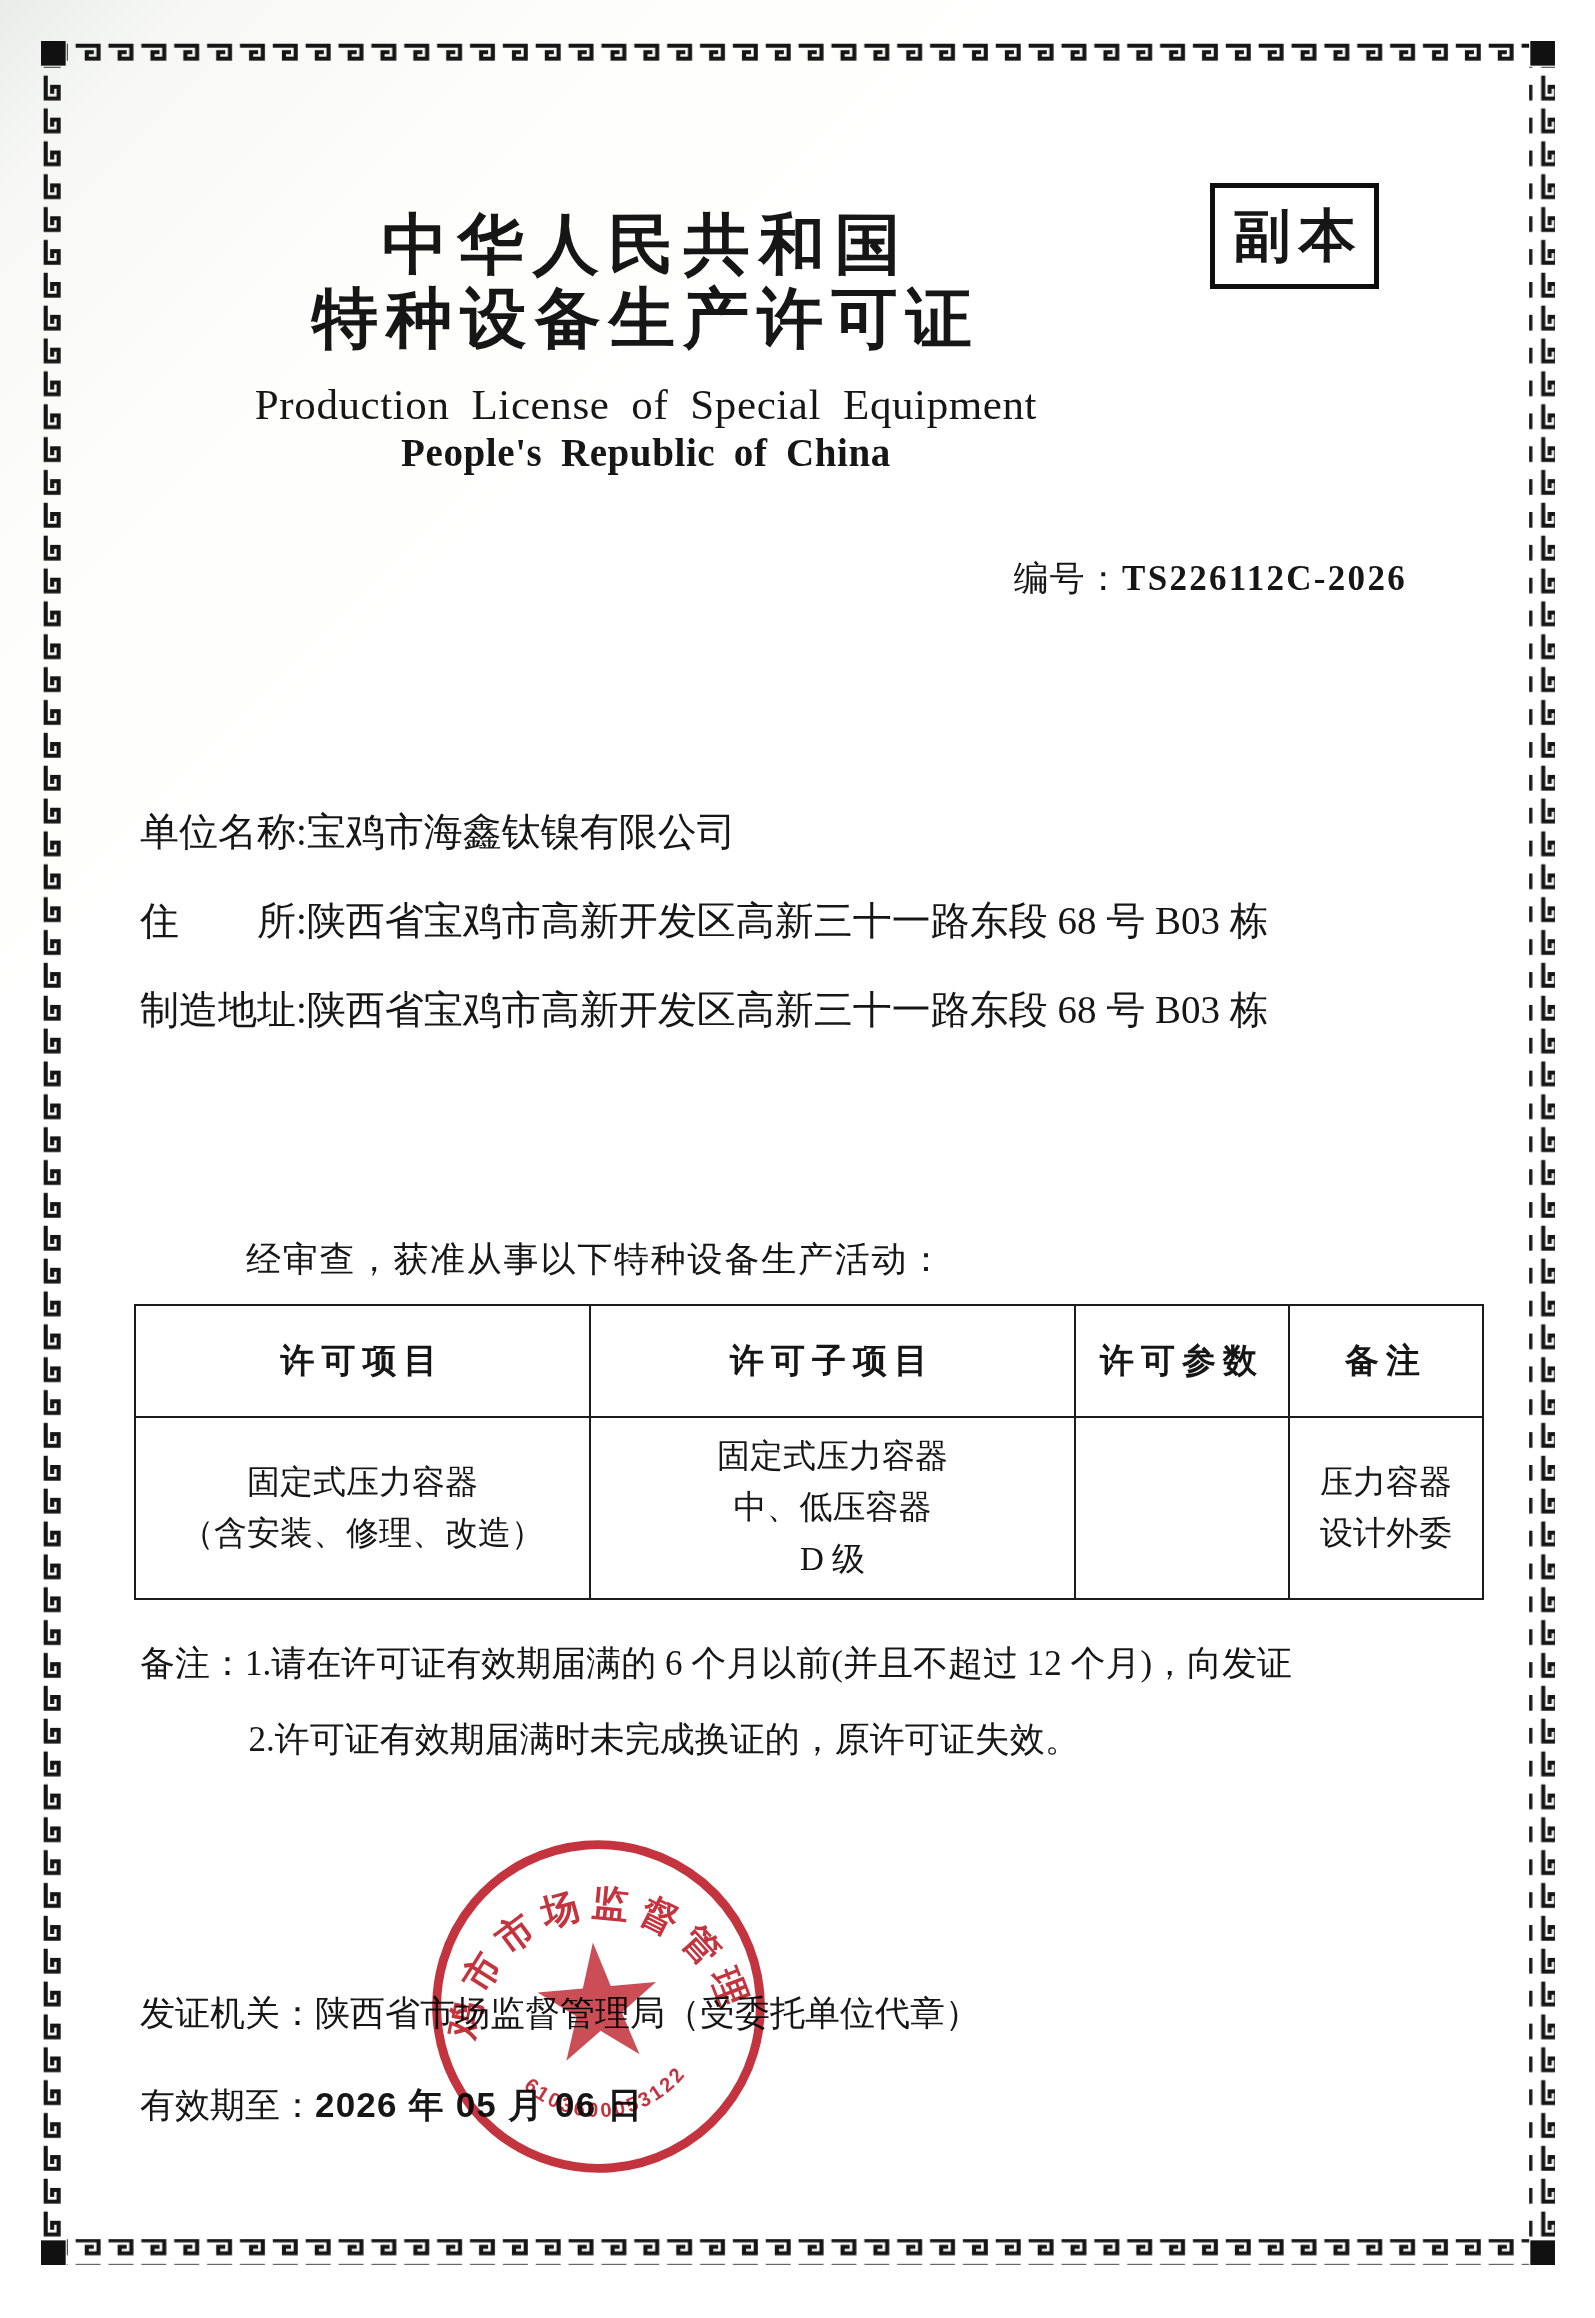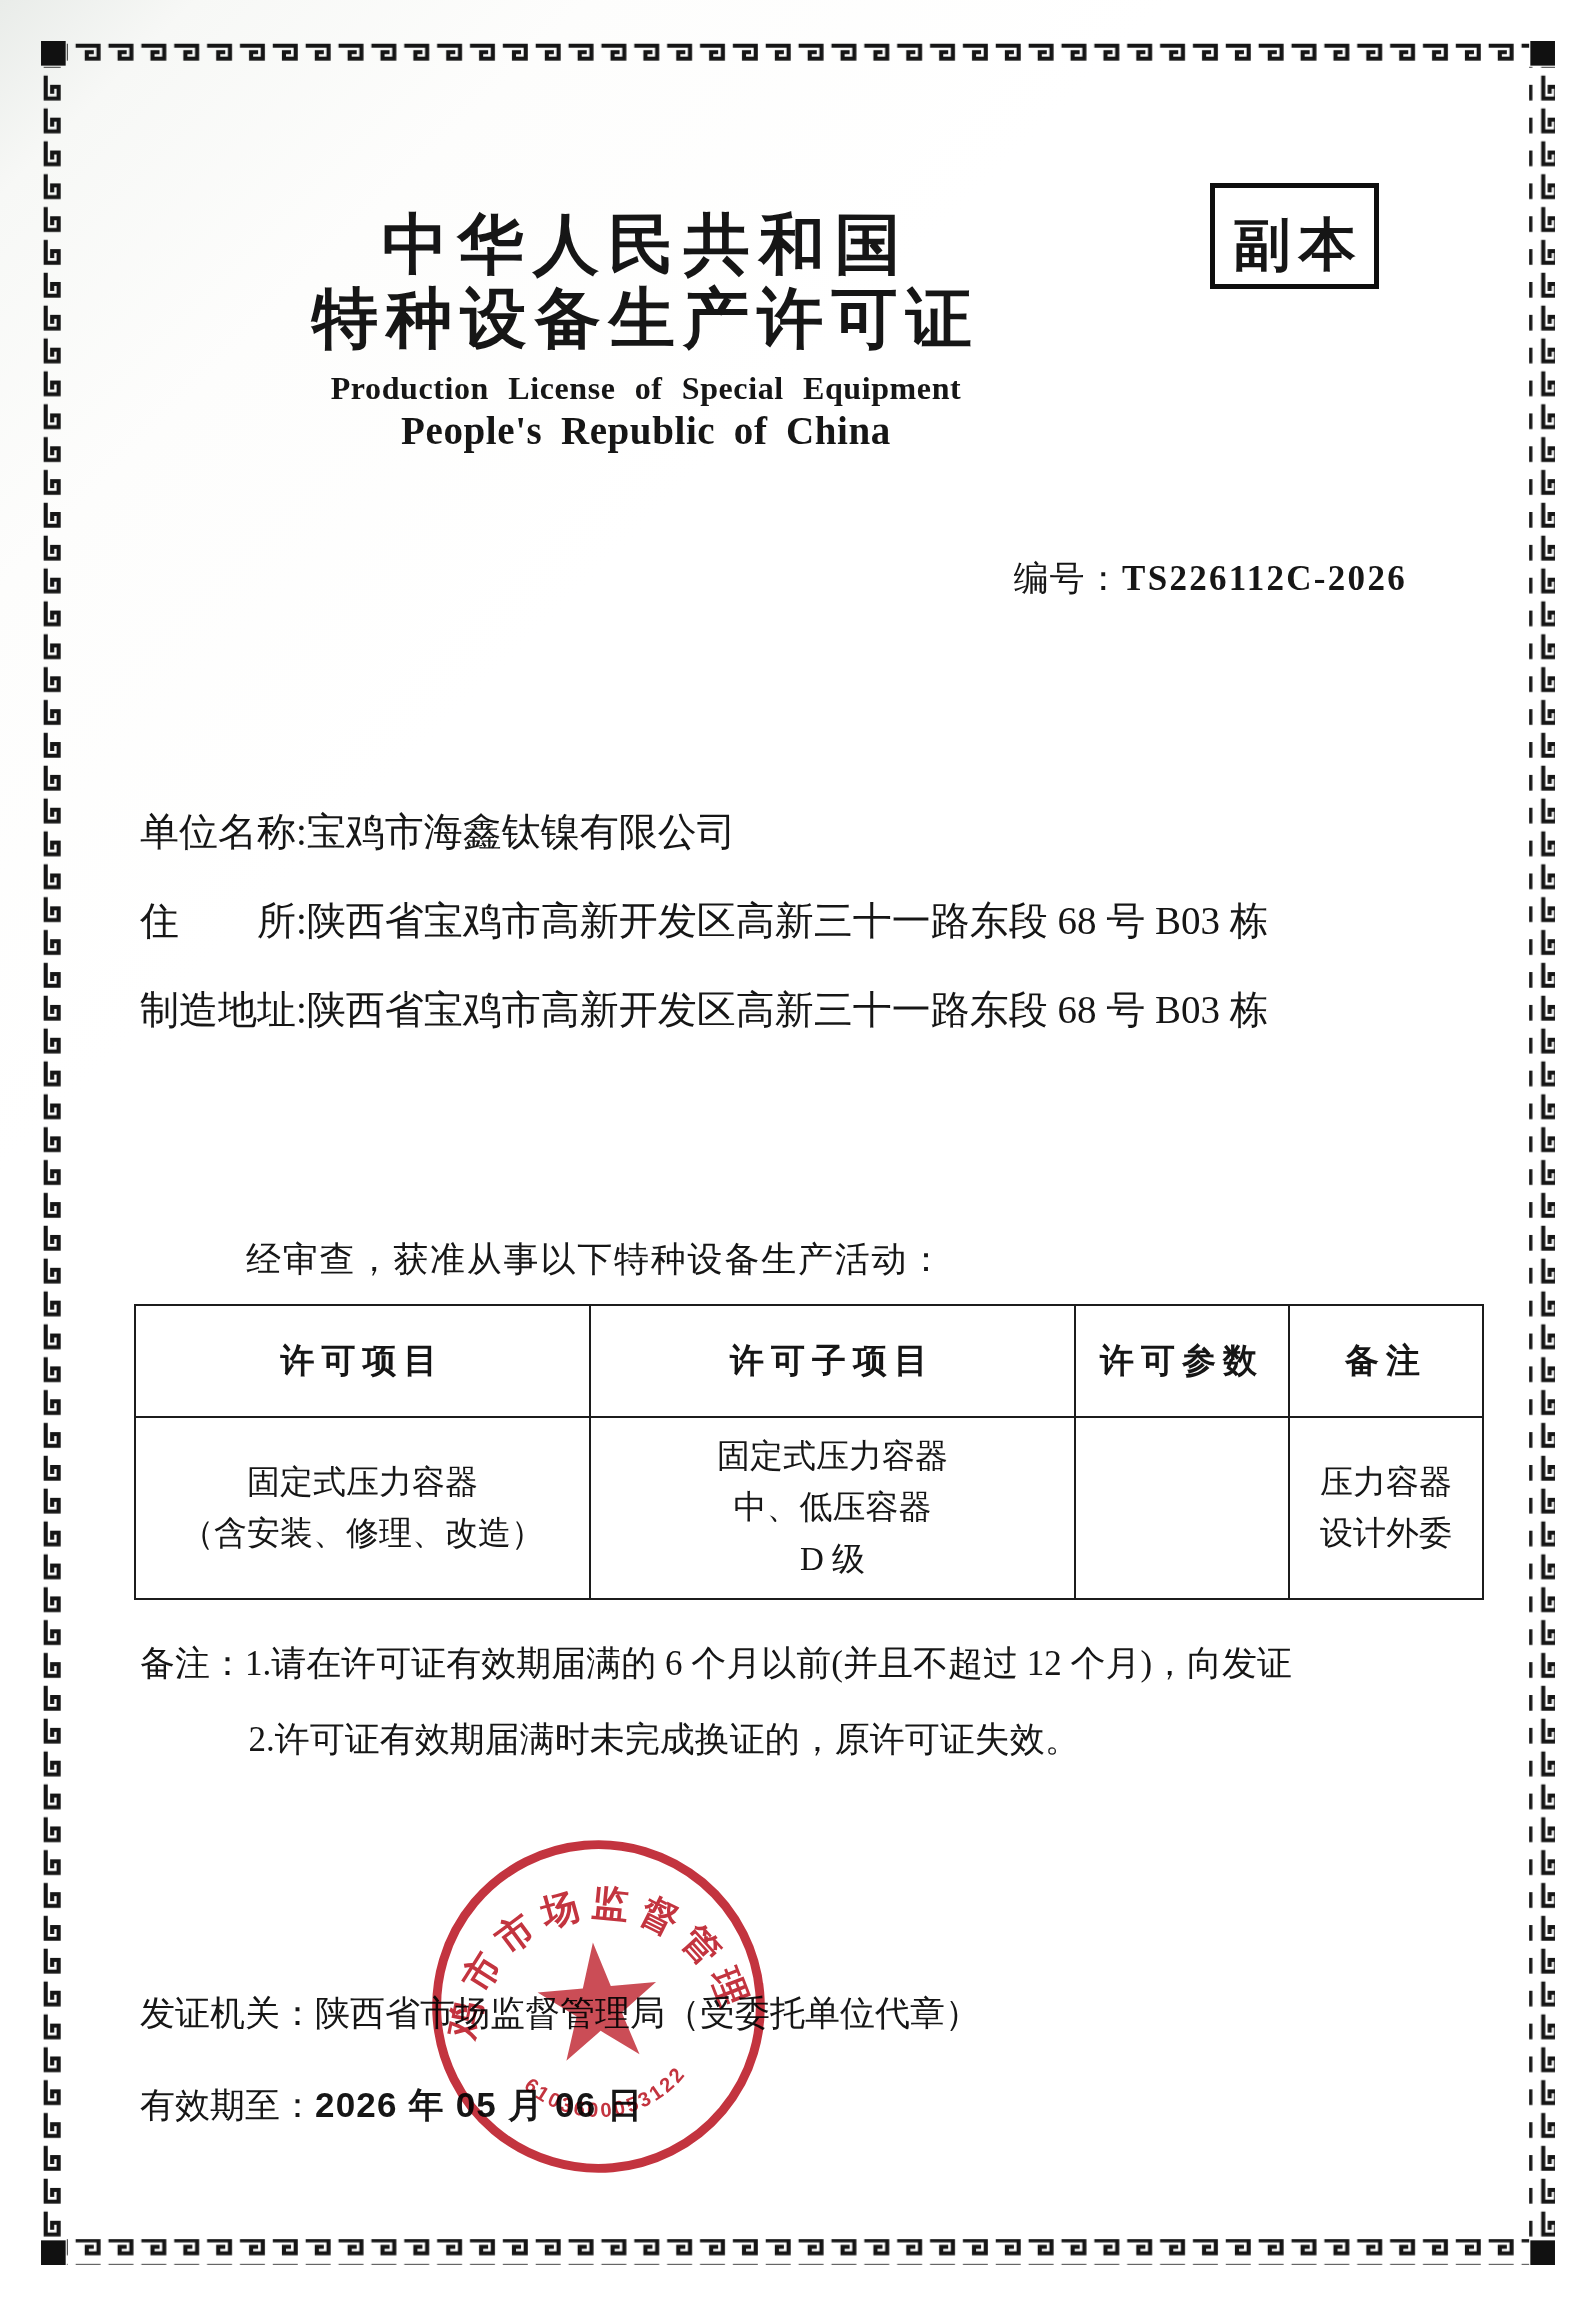--- a/index.html
+++ b/index.html
@@ -9,28 +9,28 @@
     color:#161616;
     background:linear-gradient(135deg,#e9ece9 0%,#f7f8f6 5%,#fdfdfc 15%,#ffffff 30%);
     position:relative;overflow:hidden;
   }
   .page{position:absolute;inset:0;}
   
   .border-frame{position:absolute;left:41px;top:41px;width:1514px;height:2224px;}
   
   .dup-box{
     position:absolute;left:1210px;top:183px;width:151px;height:96px;
-    border:5.3px solid #0e0e0e;display:flex;align-items:flex-end;justify-content:center;
+    border:5.3px solid #0e0e0e;display:flex;align-items:center;justify-content:center;
     font-size:57px;font-weight:700;letter-spacing:8.2px;padding-left:8.2px;
   }
   
   .title-wrap{position:absolute;left:0;top:212px;width:1292px;text-align:center;line-height:1;}
   .t-cn1{font-size:66px;font-weight:900;letter-spacing:9.4px;}
   .t-cn2{font-size:66px;font-weight:900;letter-spacing:8.2px;margin-top:8.2px;}
-  .t-en1{font-size:32px;font-weight:700;letter-spacing:0.6px;word-spacing:10.6px;margin-top:20px;}
+  .t-en1{font-size:43px;font-weight:400;letter-spacing:0.6px;word-spacing:10.6px;margin-top:31px;}
   .t-en2{font-size:39px;font-weight:700;letter-spacing:0.6px;word-spacing:8.2px;margin-top:7px;}
   
   .license-no{position:absolute;top:555px;right:189px;font-size:35px;letter-spacing:1.2px;}
   .license-no .num{font-weight:600;letter-spacing:2.3px;}
   
   .field{position:absolute;left:140px;font-size:39px;white-space:nowrap;}
   .f1{top:805px;} .f2{top:894px;} .f3{top:983px;}
   
   .approval{position:absolute;left:246px;top:1236px;font-size:35px;letter-spacing:1.8px;}
   

